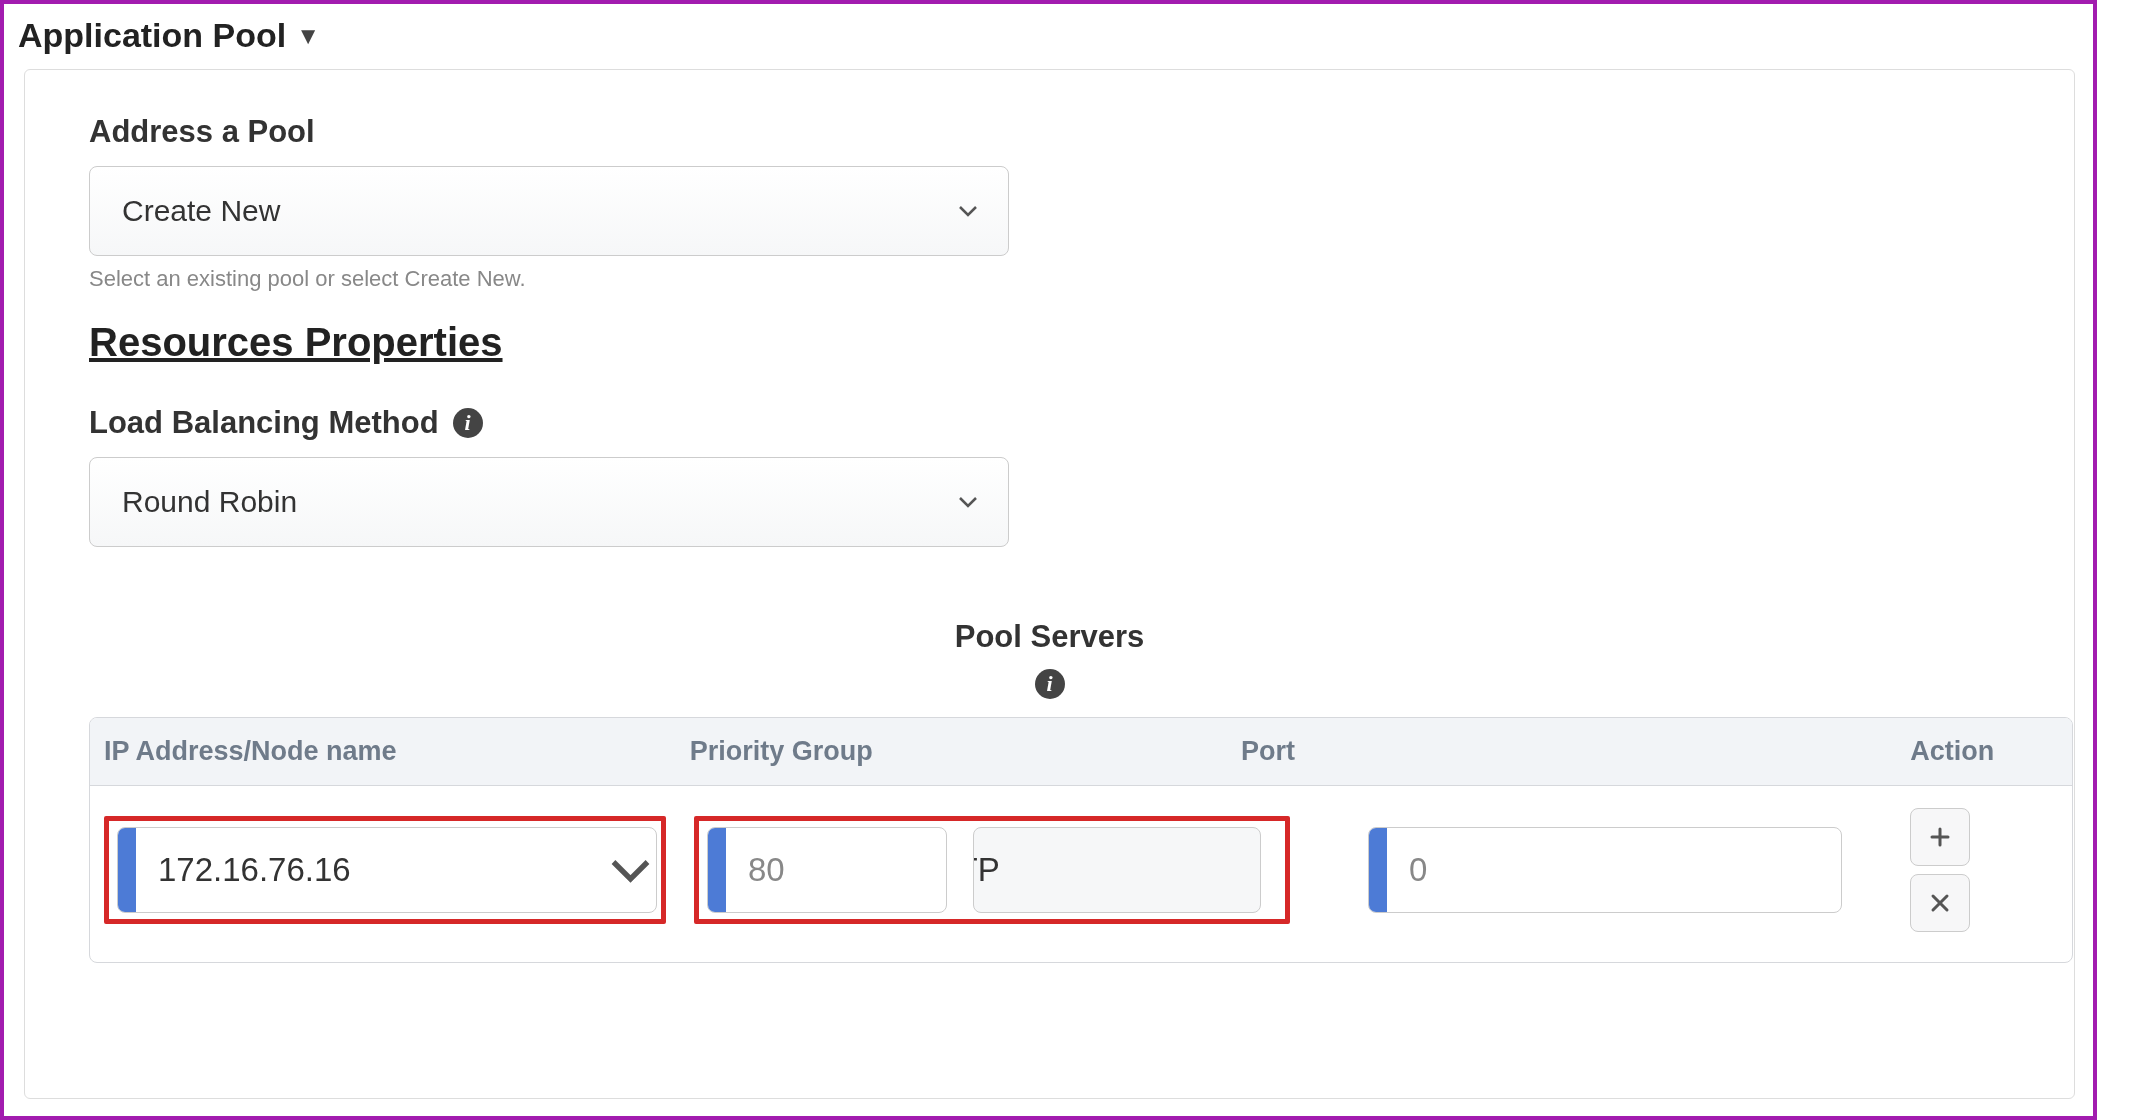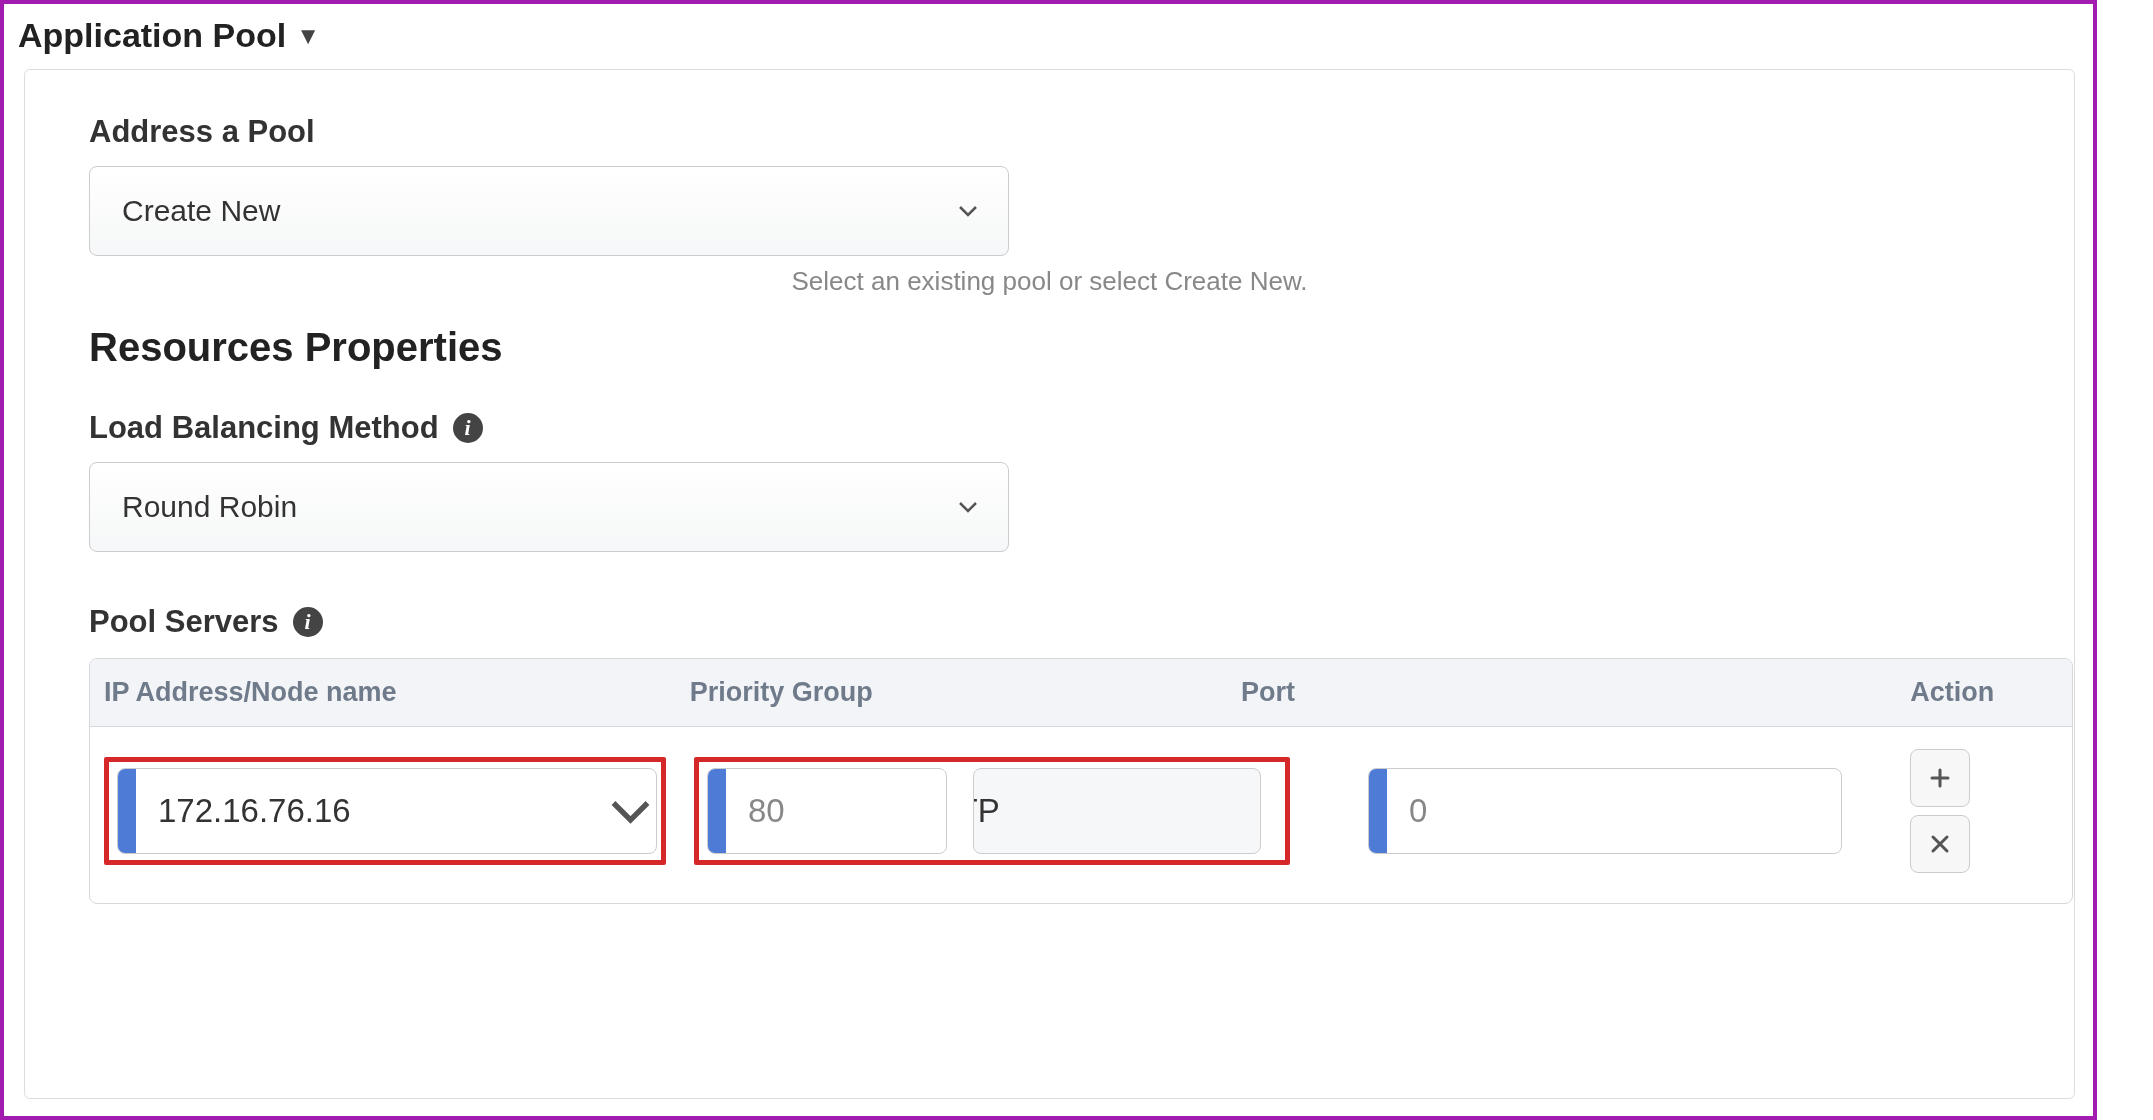--- a/index.html
+++ b/index.html
@@ -72,34 +72,34 @@
     cursor: pointer;
   }
   .select-box .value {
     font-size: 30px;
     color: #333;
   }
   .chev-down svg { width: 24px; height: 24px; display:block; }
   .chev-down path { stroke: #555; stroke-width: 2.5; fill: none; }
 
   .hint {
-    font-size: 26px;
+    font-size: 22px;
     color: #888;
     margin-top: 10px;
-    text-align: center;
   }
 
   .subheading {
     font-size: 40px;
     font-weight: 800;
     color: #222;
     margin: 18px 0 40px 0;
-  }
-
-  .pool-label-row { margin-top: 52px; }
+    text-decoration: underline;
+  }
+
+  .pool-label-row { margin-top: 72px; flex-direction: column; }
 
   .table-outer {
     border: 1px solid #d6d8dc;
     border-radius: 8px;
     overflow: hidden;
     margin-top: 18px;
     width: 1984px;
   }
   .thead {
     background: #f2f4f7;

